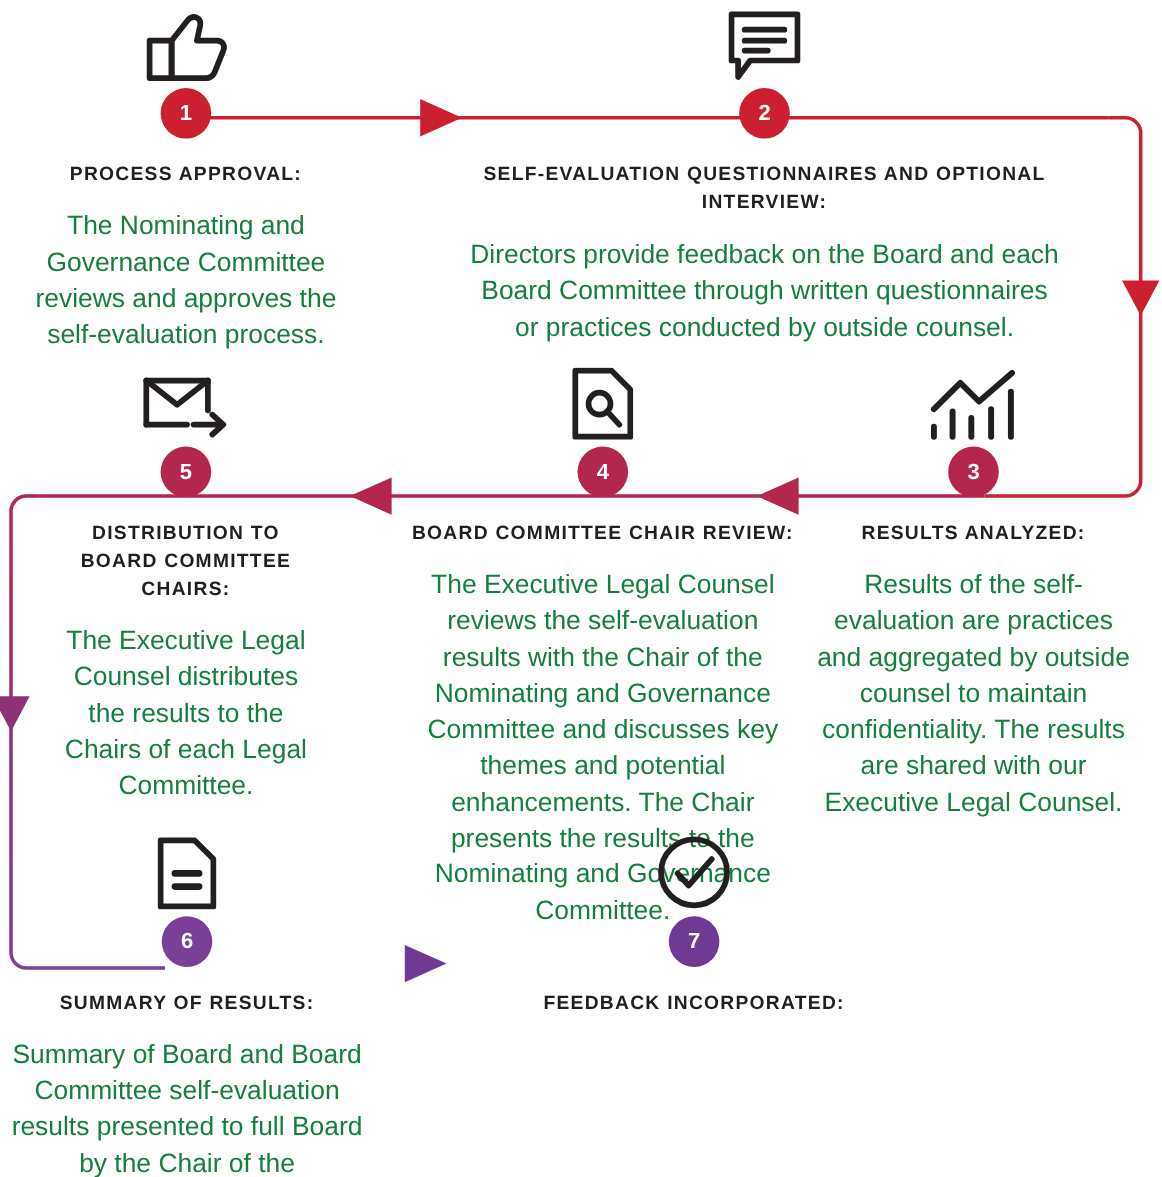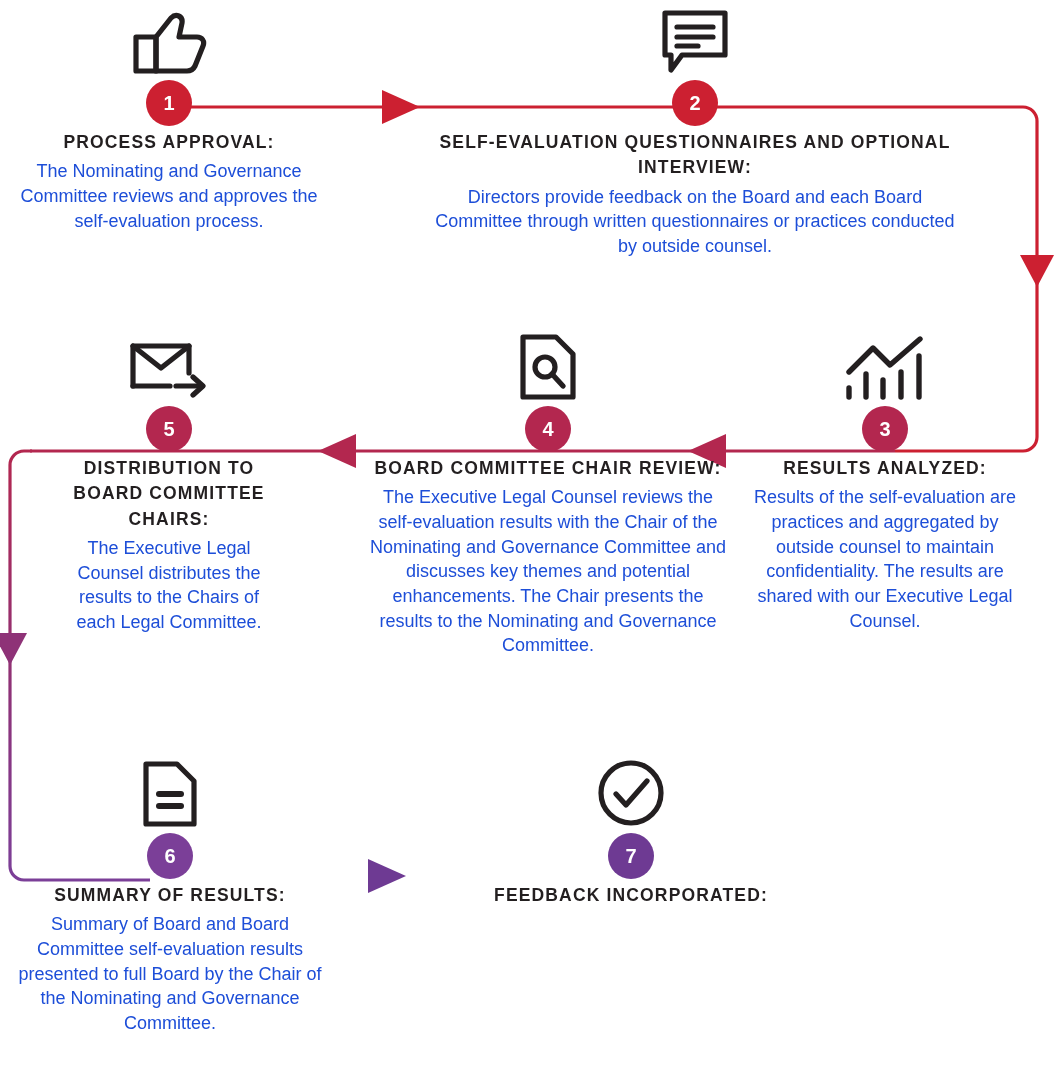--- a/index.html
+++ b/index.html
@@ -45,33 +45,33 @@
     color: #ffffff;
     font-size: 20px;
     font-weight: 700;
     line-height: 46px;
     text-align: center;
     position: relative;
     z-index: 4;
   }
 
   .step-title {
-    margin-top: 4px;
+    margin-top: 20px;
     font-size: 17.5px;
     font-weight: 700;
     letter-spacing: 1.15px;
     color: #231f20;
     line-height: 1.45;
     text-transform: uppercase;
   }
   .step-body {
-    font-size: 18px;
-    color: #1d4ed8;
+    font-size: 24px;
+    color: #15803d;
     line-height: 1.37;
-    margin-top: 4px;
+    margin-top: 19px;
   }
 
   
   .r1 { top: 0px; }
   .r2 { top: 330px; }
   .r3 { top: 753px; }
 
   #step-1 { left: 14px;  width: 310px; }
   #step-2 { left: 425px; width: 540px; }
 

